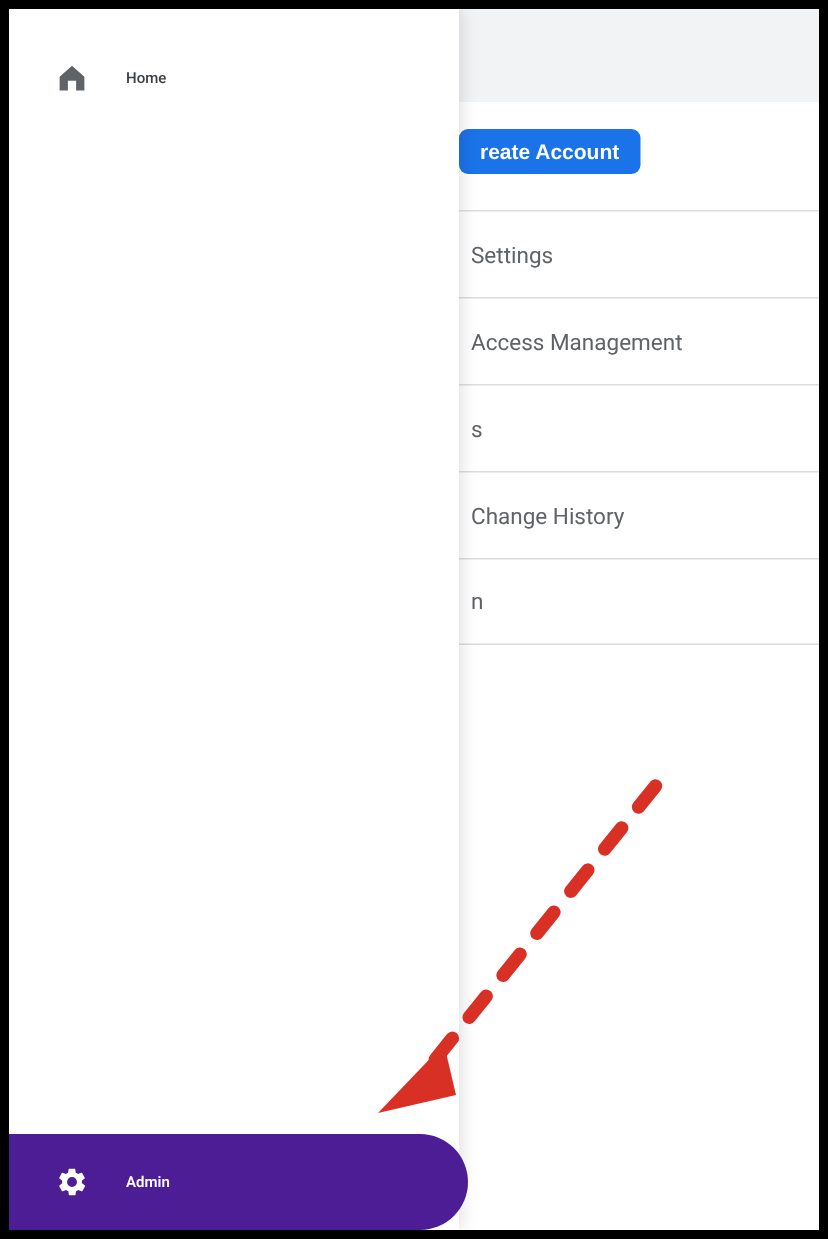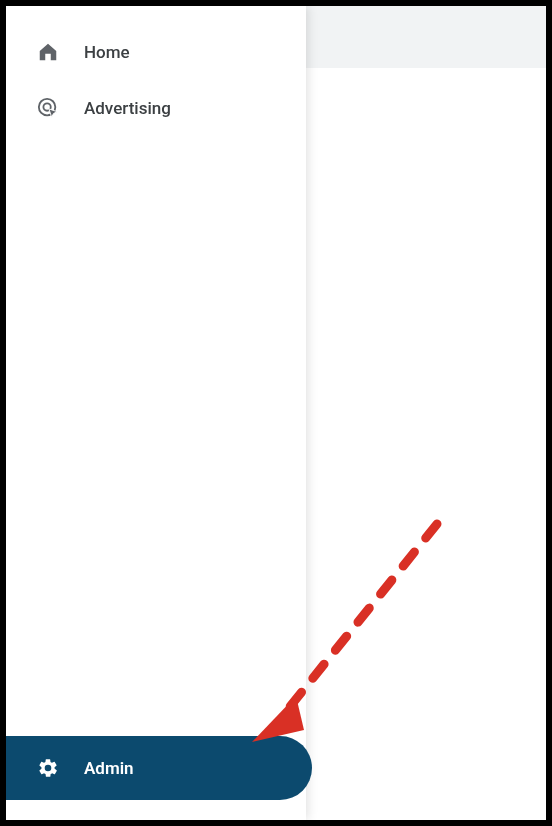--- a/index.html
+++ b/index.html
@@ -43,33 +43,33 @@
     .nav-item .icon-wrap {
       width: 24px;
       height: 24px;
       display: flex;
       align-items: center;
       justify-content: center;
       color: #5f6368;
     }
     .nav-label {
       margin-left: 24px;
-      font-size: 17px;
+      font-size: 10px;
       font-weight: 500;
       color: #3c4043;
     }
     .admin-item {
-      background: #0c4a6e;
+      background: #4c1d95;
       border-top-right-radius: 36px;
       border-bottom-right-radius: 36px;
       height: 64px;
       padding-left: 30px;
       display: flex;
       align-items: center;
-      margin-bottom: 20px;
+      margin-bottom: 0;
       margin-right: -6px;
       cursor: pointer;
     }
     .admin-item .icon-wrap {
       width: 24px;
       height: 24px;
       display: flex;
       align-items: center;
       justify-content: center;
       color: #fff;
@@ -142,45 +142,44 @@
       <span class="icon-wrap">
         <svg width="22" height="22" viewBox="0 0 24 24" fill="#5f6368">
             <path d="M12 3 L3 11 L3 21 L9 21 L9 14 L15 14 L15 21 L21 21 L21 11 Z"></path>
           </svg>
       </span>
       <span class="nav-label">Home</span>
     </div>
 
 
 
-    <div class="nav-item">
-      <span class="icon-wrap">
-        <svg width="22" height="22" viewBox="0 0 24 24" fill="none" stroke="#5f6368" stroke-width="2">
-            <circle cx="11" cy="11" r="9"></circle>
-            <circle cx="11" cy="11" r="4"></circle>
-            <path d="M13 13 L22 16 L18 18 L16 22 Z" fill="#5f6368" stroke="#fff" stroke-width="1"></path>
-          </svg>
-      </span>
-      <span class="nav-label">Advertising</span>
-    </div>
 
   </div>
 
   <div class="admin-item">
     <span class="icon-wrap">
       <svg width="22" height="22" viewBox="0 0 24 24" fill="#fff">
           <path d="M19.14 12.94c.04-.3.06-.61.06-.94 0-.32-.02-.64-.07-.94l2.03-1.58a.5.5 0 0 0 .12-.64l-1.92-3.32a.5.5 0 0 0-.61-.22l-2.39.96a7.03 7.03 0 0 0-1.62-.94l-.36-2.54a.5.5 0 0 0-.5-.42h-3.84a.5.5 0 0 0-.5.42l-.36 2.54c-.59.24-1.13.56-1.62.94l-2.39-.96a.5.5 0 0 0-.61.22L2.74 8.84a.5.5 0 0 0 .12.64l2.03 1.58c-.05.3-.07.62-.07.94 0 .33.02.64.06.94l-2.03 1.58a.5.5 0 0 0-.12.64l1.92 3.32c.14.24.43.34.68.22l2.39-.96c.49.38 1.03.7 1.62.94l.36 2.54c.04.24.25.42.5.42h3.84c.25 0 .46-.18.5-.42l.36-2.54a7.03 7.03 0 0 0 1.62-.94l2.39.96c.25.12.54.02.68-.22l1.92-3.32a.5.5 0 0 0-.12-.64l-2.03-1.58zM12 15.6A3.6 3.6 0 1 1 12 8.4a3.6 3.6 0 0 1 0 7.2z"></path>
         </svg>
     </span>
     <span class="nav-label">Admin</span>
   </div>
 </div>
 
 <div class="content-area">
   <div class="header-bar"></div>
+  <div class="content-body">
+    <button class="create-btn">reate Account</button>
+
+    <div class="list-row">Settings</div>
+    <div class="list-row">Access Management</div>
+    <div class="list-row">s</div>
+    <div class="list-row">Change History</div>
+    <div class="list-row">n</div>
+  </div>
 </div>
 
 <div class="annotation">
   <svg width="230" height="260" viewBox="0 0 230 260">
     <line x1="203" y1="20" x2="50" y2="210" stroke="#d93025" stroke-width="9" stroke-linecap="round" stroke-dasharray="18 18"></line>
     <polygon points="18,238 62,192 70,226" fill="#d93025"></polygon>
   </svg>
 </div>
 
 </body></html>

